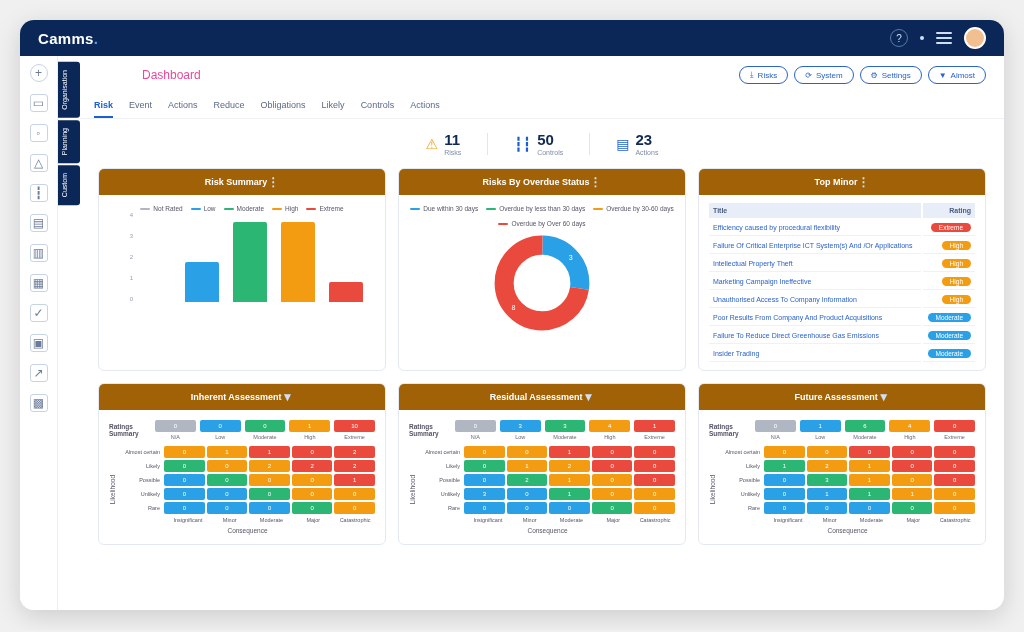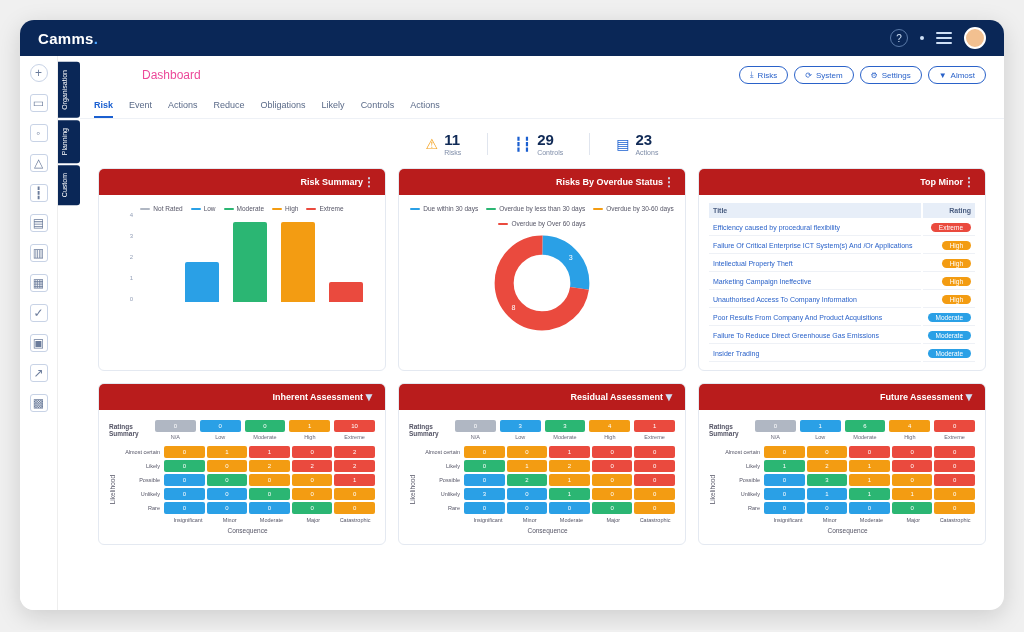--- a/index.html
+++ b/index.html
@@ -31,21 +31,21 @@
 .tab{padding:4px 0 6px 0;cursor:pointer;}
 .tab.active{color:#1a5fd0;border-bottom:2px solid #1a5fd0;font-weight:600;}
 .kpi-row{display:flex;justify-content:center;gap:26px;padding:12px 0;align-items:center;}
 .kpi{display:flex;align-items:center;gap:6px;}
 .kpi-num{font-size:15px;font-weight:700;color:#102a56;}
 .kpi-lbl{font-size:7px;color:#7f8da8;display:block;}
 .kpi-icon{font-size:14px;}
 .kpi-sep{width:1px;height:22px;background:#e0e5ee;}
 .grid{display:grid;grid-template-columns:repeat(3,1fr);gap:12px;padding:0 18px 18px 18px;}
 .card{border:1px solid #e4e9f1;border-radius:6px;overflow:hidden;background:#fff;}
-.card-head{background:#b91c1c;color:#fff;font-size:9px;font-weight:600;padding:6px 10px;display:flex;justify-content:flex-end;align-items:center;}
+.card-head{background:#a16207;color:#fff;font-size:9px;font-weight:600;padding:6px 10px;display:flex;justify-content:center;align-items:center;}
 .card-menu{font-size:12px;cursor:pointer;color:#cfe0f5;}
 .card-body{padding:10px;}
 .legend{display:flex;flex-wrap:wrap;justify-content:center;gap:8px;font-size:6.5px;color:#556;}
 .legend span{display:flex;align-items:center;gap:3px;}
 .sw{width:10px;height:2px;border-radius:1px;display:inline-block;}
 .bar-chart{display:flex;align-items:flex-end;height:90px;gap:14px;padding:10px 12px 0 28px;position:relative;}
 .bar-chart .axis{position:absolute;left:6px;top:0;bottom:0;width:18px;display:flex;flex-direction:column;justify-content:space-between;font-size:6px;color:#94a0b8;text-align:right;}
 .bar{flex:1;border-radius:2px 2px 0 0;}
 .donut-wrap{display:flex;justify-content:center;padding-top:6px;}
 .donut{width:100px;height:100px;}
@@ -138,21 +138,21 @@
           <div class="tab">Actions</div>
         </div>
       <div class="kpi-row" id="kpis">
           <div class="kpi">
             <span class="kpi-icon" style="color:#f39c12">⚠</span>
             <div><span class="kpi-num">11</span><span class="kpi-lbl">Risks</span></div>
           </div>
           <div class="kpi-sep"></div>
           <div class="kpi">
             <span class="kpi-icon" style="color:#1a5fd0">┇┇</span>
-            <div><span class="kpi-num">29</span><span class="kpi-lbl">Controls</span></div>
+            <div><span class="kpi-num">50</span><span class="kpi-lbl">Controls</span></div>
           </div>
           <div class="kpi-sep"></div>
           <div class="kpi">
             <span class="kpi-icon" style="color:#1a5fd0">▤</span>
             <div><span class="kpi-num">23</span><span class="kpi-lbl">Actions</span></div>
           </div>
         </div>
       <div class="grid">
 
         <div class="card">

